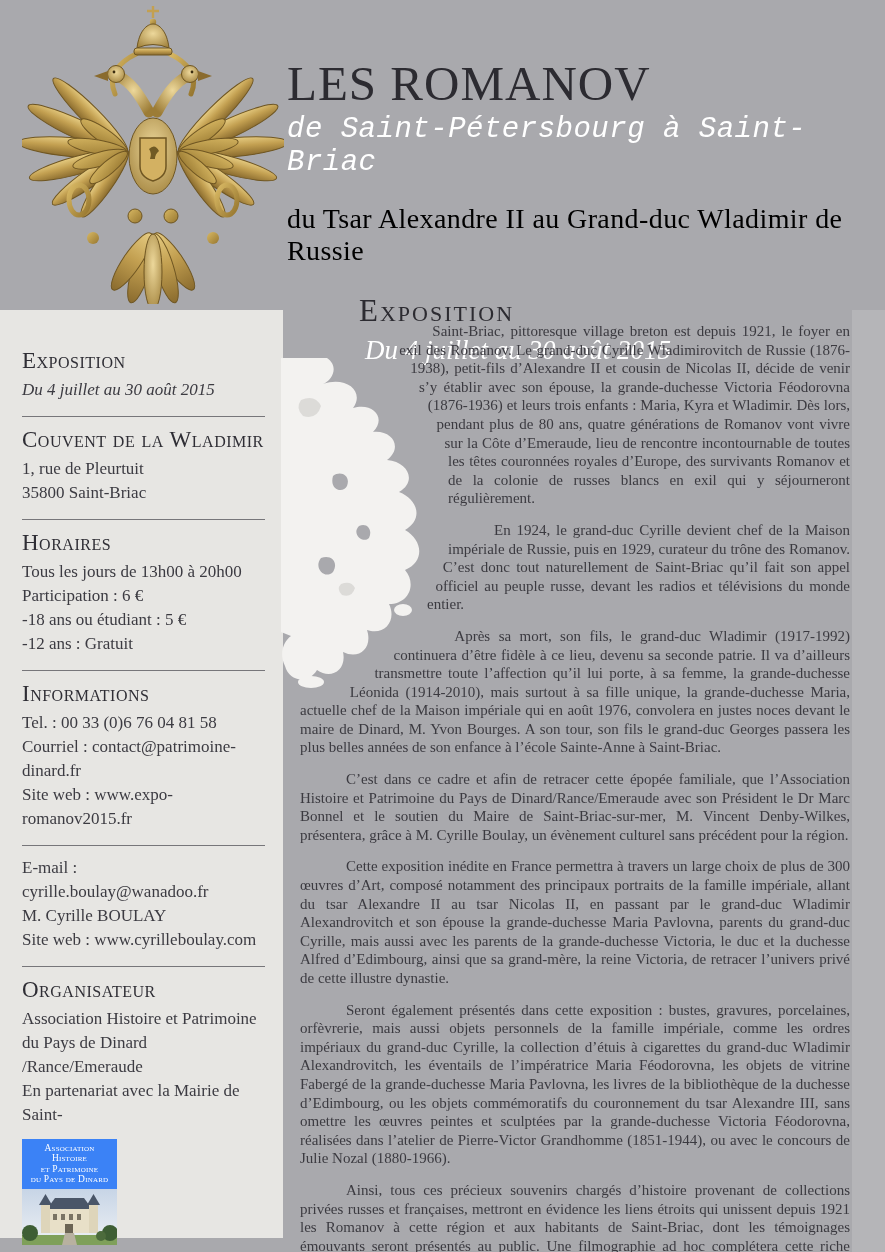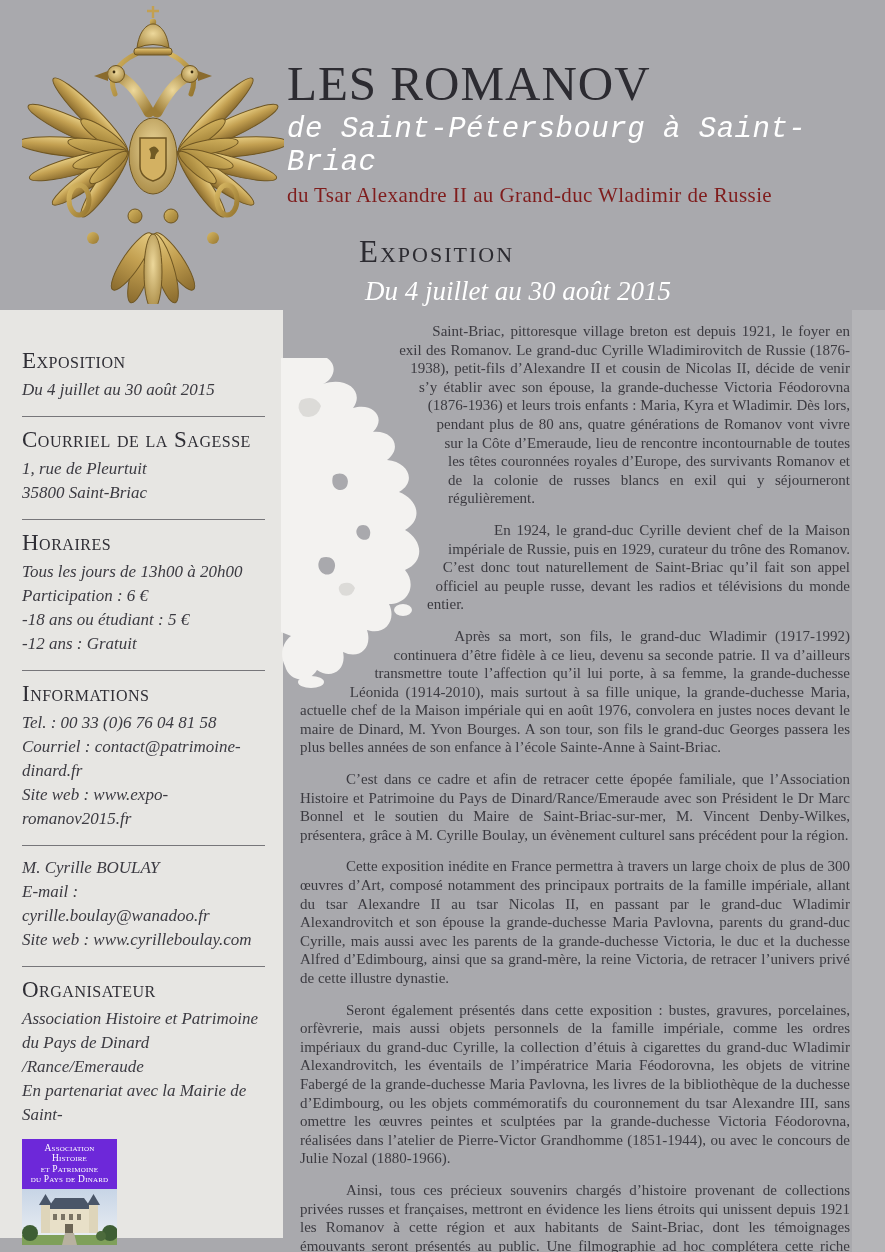--- a/index.html
+++ b/index.html
@@ -6,42 +6,42 @@
   .page{position:relative;width:885px;height:1252px;overflow:hidden;
         background:#a9a9ad;font-family:"Liberation Serif","DejaVu Serif",serif;}
 
   
   .header{position:absolute;top:0;left:0;right:0;height:310px;}
   .eagle{position:absolute;left:22px;top:4px;width:262px;height:300px;}
   .title-block{position:absolute;left:287px;top:58px;width:580px;}
   .main-title{margin:0;font-size:49px;line-height:1.05;font-weight:normal;
               color:#2c2b31;letter-spacing:1px;}
   .subtitle{font-size:29px;font-style:italic;color:#ffffff;margin-top:4px;letter-spacing:.5px;font-family:Liberation Mono, monospace;}
-  .subtitle2{font-size:21px;color:#7f1d1d;margin-top:4px;letter-spacing:.4px;}
+  .subtitle2{font-size:28px;color:#000000;margin-top:24px;letter-spacing:.4px;}
   .expo-label{font-size:31px;font-variant:small-caps;color:#2c2b31;
               margin:26px 0 0 72px;letter-spacing:2px;}
   .expo-dates{font-size:27px;font-style:italic;color:#ffffff;margin:6px 0 0 78px;}
 
   
   .right-strip{position:absolute;right:0;top:310px;width:33px;height:942px;
                background:#b5b5b8;}
 
   
   .sidebar{position:absolute;left:0;top:310px;width:283px;height:928px;
            background:#e7e6e3;box-sizing:border-box;padding:38px 18px 0 22px;
            color:#3c3b42;}
   .sb-section h2{margin:0 0 4px 0;font-size:23px;font-weight:normal;
                  font-variant:small-caps;letter-spacing:.5px;color:#2f2e35;line-height:1.13;}
-  .sb-section p{margin:0;font-size:17px;line-height:24px;font-style:italic;}
+  .sb-section p{margin:0;font-size:17px;line-height:24px;}
   .sb-section p.italic{font-style:italic;}
   .rule{height:1px;background:#77767a;margin:14px 0 10px 0;}
 
   
   .assoc-logo{margin-top:12px;width:95px;}
-  .assoc-band{background:#6d28d9;color:#fff;text-align:center;
+  .assoc-band{background:#3b82f6;color:#fff;text-align:center;
               font-variant:small-caps;font-size:9.5px;line-height:10.5px;
               padding:4px 8px;letter-spacing:.2px;}
   .assoc-photo{display:block;width:95px;height:56px;}
 
   
   .main{position:absolute;left:283px;top:310px;width:602px;height:942px;
         box-sizing:border-box;padding:12px 35px 0 17px;}
   .map-blob{position:absolute;left:-2px;top:48px;width:152px;height:332px;}
   .text-flow{position:relative;}
   .float-shape{float:left;width:138px;height:328px;margin:42px 10px 6px 0;
@@ -202,21 +202,21 @@
 
   <aside class="sidebar">
 
     <section class="sb-section">
       <h2>Exposition</h2>
       <p class="italic">Du 4 juillet au 30 août 2015</p>
     </section>
 
     <div class="rule"></div>
     <section class="sb-section">
-      <h2>Courriel de la Sagesse</h2>
+      <h2>Couvent de la Wladimir</h2>
       <p>1, rue de Pleurtuit</p>
       <p>35800 Saint-Briac</p>
     </section>
 
     <div class="rule"></div>
     <section class="sb-section">
       <h2>Horaires</h2>
       <p>Tous les jours de 13h00 à 20h00</p>
       <p>Participation : 6 €</p>
       <p>-18 ans ou étudiant : 5 €</p>
@@ -226,22 +226,22 @@
     <div class="rule"></div>
     <section class="sb-section">
       <h2>Informations</h2>
       <p>Tel. : 00 33 (0)6 76 04 81 58</p>
       <p>Courriel : contact@patrimoine-dinard.fr</p>
       <p>Site web : www.expo-romanov2015.fr</p>
     </section>
 
     <div class="rule"></div>
     <section class="sb-section">
+      <p>E-mail : cyrille.boulay@wanadoo.fr</p>
       <p>M. Cyrille BOULAY</p>
-      <p>E-mail : cyrille.boulay@wanadoo.fr</p>
       <p>Site web : www.cyrilleboulay.com</p>
     </section>
 
     <div class="rule"></div>
     <section class="sb-section">
       <h2>Organisateur</h2>
       <p>Association Histoire et Patrimoine du Pays de Dinard /Rance/Emeraude</p>
       <p>En partenariat avec la Mairie de Saint-</p>
     </section>
 

